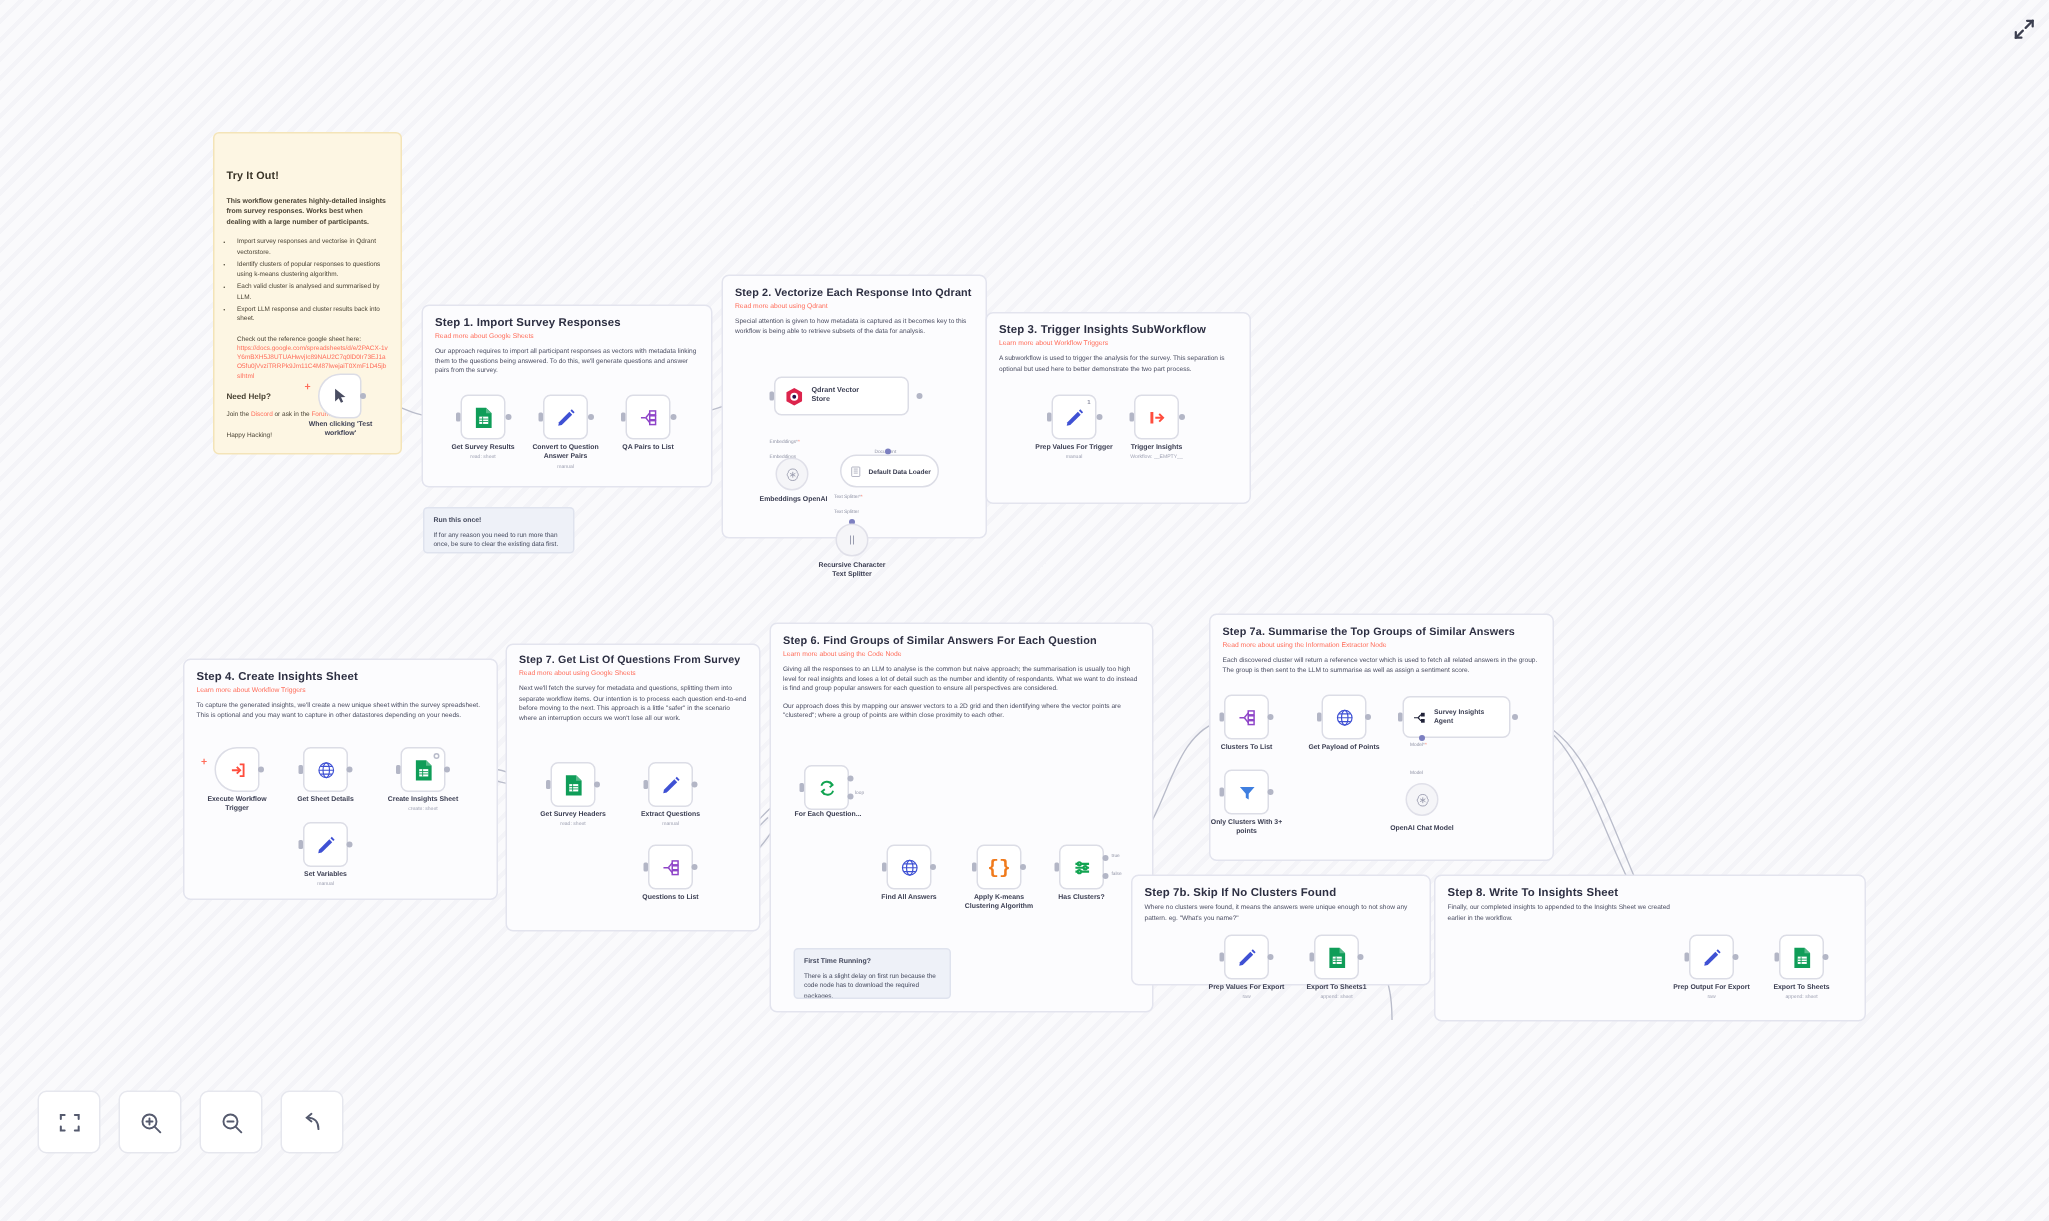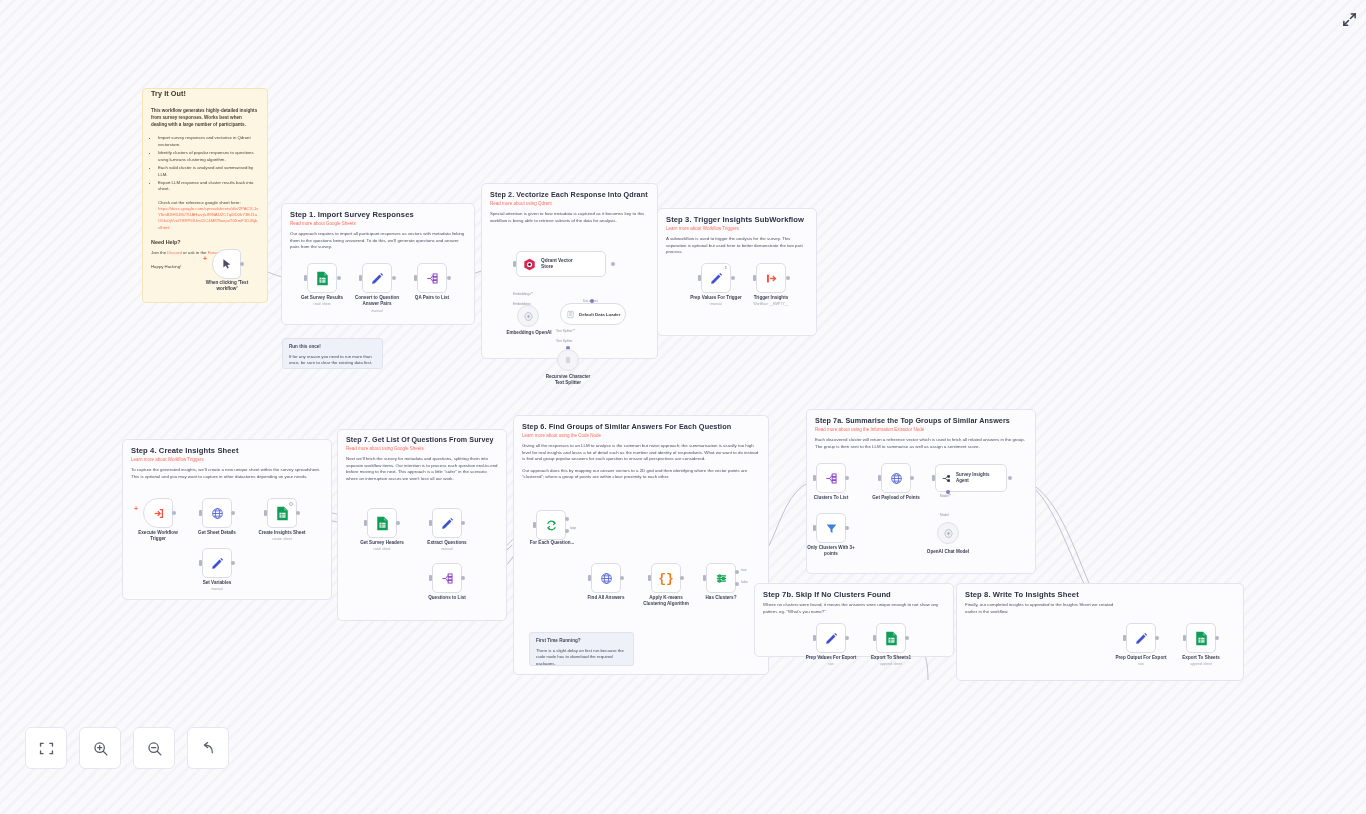--- a/index.html
+++ b/index.html
@@ -25,21 +25,21 @@
     display: flex; align-items: center; justify-content: center;
     color: #3c3f50;
     cursor: pointer;
   }
   .expand-btn svg { width: 15px; height: 15px; }
 
   
   .sticky {
     position: absolute;
     border-radius: 4px;
-    padding: 0 8px;
+    padding: 23px 8px;
     font-size: 4.6px;
     line-height: 1.45;
     overflow: hidden;
   }
   .sticky-yellow {
     background: #fdf6e3;
     border: 1px solid #f4e4b8;
     color: #4a4334;
   }
   .sticky-yellow .sticky-title {
@@ -384,21 +384,21 @@
 
   <div class="node round" style="left:557px; top:349px;">
     <svg viewBox="0 0 20 20" width="10" height="10" fill="none" stroke="#9a9db0" stroke-width="1.4">
       <path d="M8 4v12M12 4v12"></path>
     </svg>
   </div>
   <div class="node-label" style="left:528px; top:374px; width:80px;">
     <span>Recursive Character</span><br><span>Text Splitter</span>
   </div>
 
-  <div class="step-panel" style="left:657px; top:208px; width:160px; height:128px;">
+  <div class="step-panel" style="left:657px; top:208px; width:177px; height:128px;">
     <div class="step-head">
       <div class="step-title">Step 3. Trigger Insights SubWorkflow</div>
       <a class="step-link" href="#">Learn more about Workflow Triggers</a>
       <div class="step-desc">A subworkflow is used to trigger the analysis for the survey. This separation is optional but used here to better demonstrate the two part process.</div>
     </div>
   </div>
   <div class="node" style="left:701px; top:263px;">
     <svg viewBox="0 0 20 20" width="13" height="13" fill="#3f51d4">
       <path d="M2.5 14.6 L13.2 3.9 L16.1 6.8 L5.4 17.5 L1.8 18.2 Z"></path>
         <path d="M14.3 2.8 L17.2 5.7 L18.6 4.3 L15.7 1.4 Z"></path>

